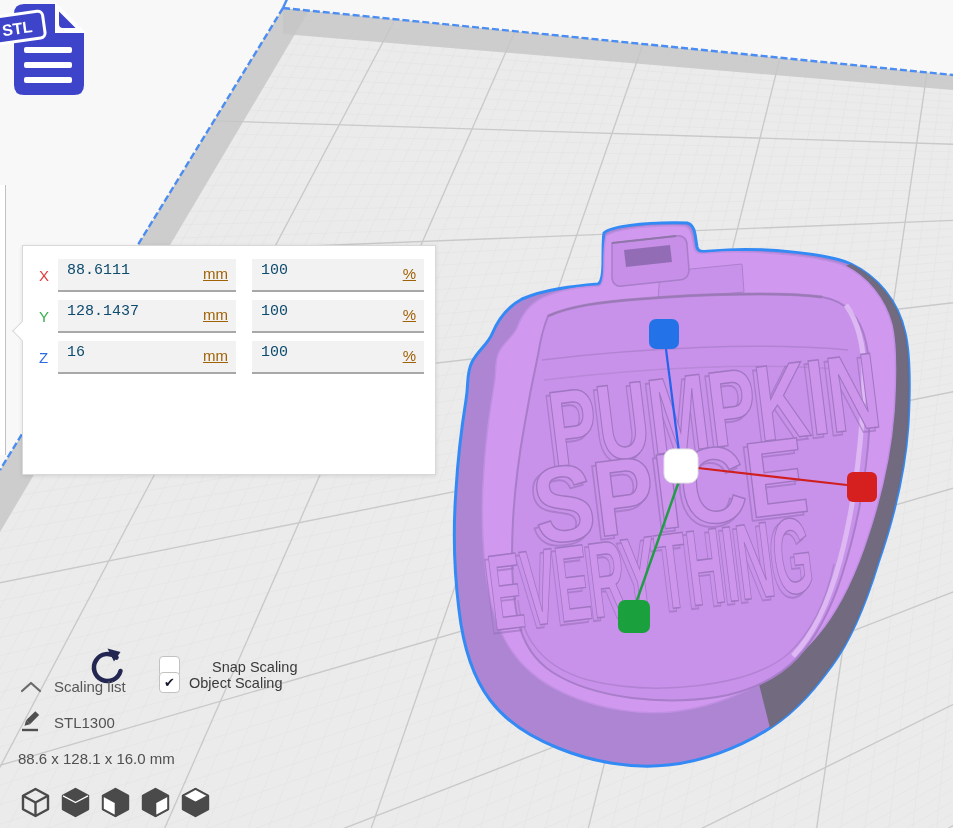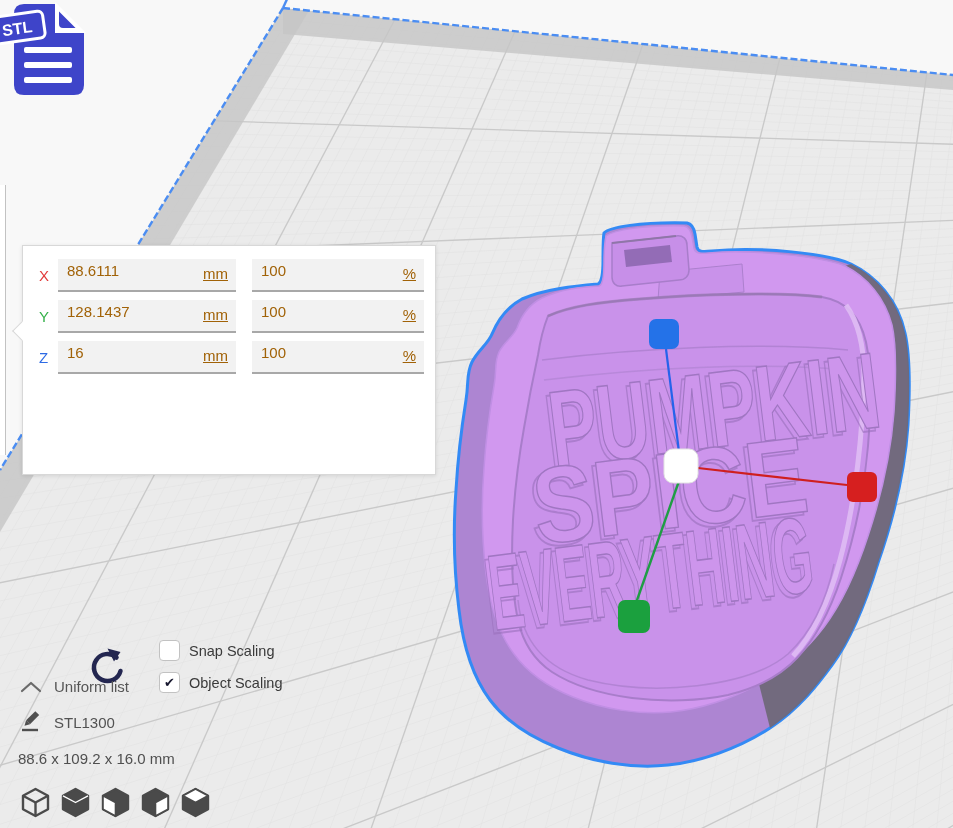--- a/index.html
+++ b/index.html
@@ -21,25 +21,25 @@
     background:#ffffff;border:1px solid #d8d8d8;box-shadow:0 1px 4px rgba(0,0,0,.10);}
   .panel-notch{position:absolute;left:-8px;top:78px;width:13px;height:13px;background:#fff;
     border-left:1px solid #d8d8d8;border-bottom:1px solid #d8d8d8;transform:rotate(45deg);}
   .axis-row{position:absolute;left:0;height:31px;display:flex;align-items:center;}
   .axis-row.r0{top:14px;} .axis-row.r1{top:55px;} .axis-row.r2{top:96px;}
   .axis-label{width:17px;margin-left:16px;font-size:15px;}
   .field{position:relative;height:31px;background:#f2f2f2;border-bottom:2px solid #a8a8a8;}
   .field.mm{width:178px;margin-left:2px;}
   .field.pct{width:172px;margin-left:16px;}
   .field input{position:absolute;inset:0;border:none;background:transparent;outline:none;
-    font-family:Liberation Sans, sans-serif;font-size:15px;color:#a16207;padding:0 34px 8px 9px;width:100%;box-sizing:border-box;}
+    font-family:Liberation Mono, monospace;font-size:15px;color:#0c4a6e;padding:0 34px 8px 9px;width:100%;box-sizing:border-box;}
   .unit{position:absolute;right:8px;top:6px;font-size:15px;color:#a16207;pointer-events:none;text-decoration:underline;}
   .reset-btn{position:absolute;left:64px;top:398px;width:44px;height:48px;cursor:pointer;}
   .cb-row{position:absolute;left:136px;display:flex;align-items:center;height:21px;}
-  .cb-row.snap{top:394px;} .cb-row.uniform{top:426px;}
+  .cb-row.snap{top:410px;gap:23px;} .cb-row.uniform{top:426px;}
   .checkbox{width:19px;height:19px;background:#fff;border:1px solid #c2c2c2;border-radius:4px;
     display:flex;align-items:center;justify-content:center;font-size:13px;color:#17172e;cursor:pointer;}
   .cb-label{margin-left:9px;font-size:14.5px;color:#3a3a3a;}
   
   .scale-panel .axis-row{left:0;right:0;}
   
   .objlist-header{position:absolute;left:20px;top:678px;display:flex;align-items:center;cursor:pointer;}
   .objlist-chev{width:22px;height:14px;margin-right:12px;}
   .objlist-title{font-size:15px;color:#565656;}
   .objlist-item{position:absolute;left:20px;top:711px;display:flex;align-items:center;cursor:pointer;justify-content:center;}
@@ -358,35 +358,35 @@
         <span>✔</span>
       </div>
     <span class="cb-label">Object Scaling</span>
   </div>
 </div>
 
 <div class="objlist-header">
   <svg class="objlist-chev" viewBox="0 0 22 14">
     <polyline points="2,11 11,3 20,11" fill="none" stroke="#6a6a6a" stroke-width="2.2" stroke-linecap="round" stroke-linejoin="round"></polyline>
   </svg>
-  <span class="objlist-title">Uniform list</span>
+  <span class="objlist-title">Scaling list</span>
 </div>
 
 <div class="objlist-item">
   <svg class="pencil" viewBox="0 0 24 22">
     <line x1="2" y1="19" x2="18" y2="19" stroke="#4f4f4f" stroke-width="2.4"></line>
     <g transform="rotate(45 10 9)">
       <rect x="7.5" y="-1" width="5.5" height="13" fill="#4f4f4f"></rect>
       <polygon points="7.5,12 13,12 10.2,17 " fill="#4f4f4f"></polygon>
     </g>
   </svg>
   <span class="objlist-name">STL1300</span>
 </div>
 
-<div class="dims">88.6 x 109.2 x 16.0 mm</div>
+<div class="dims">88.6 x 128.1 x 16.0 mm</div>
 
 <div class="view-toolbar">
   <svg class="view-btn" viewBox="0 0 31 33">
     <g fill="none" stroke="#4a4a4a" stroke-width="2.4" stroke-linejoin="round">
       <polygon points="15.5,3 28,9.8 28,23.2 15.5,30 3,23.2 3,9.8"></polygon>
       <polyline points="3,9.8 15.5,16.5 28,9.8"></polyline>
       <line x1="15.5" y1="16.5" x2="15.5" y2="30"></line>
     </g>
   </svg>
   <svg class="view-btn" viewBox="0 0 31 33">

